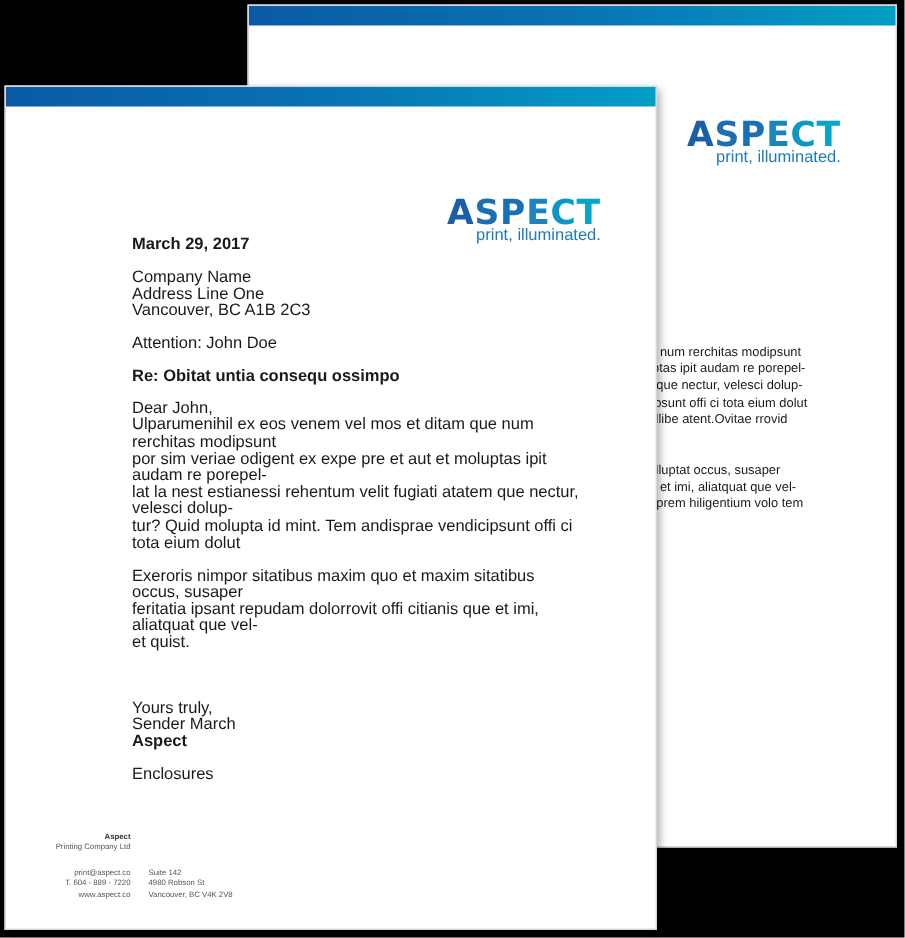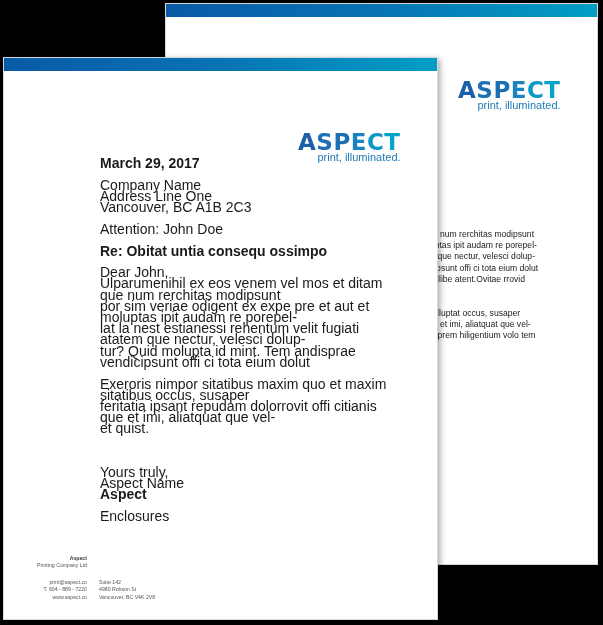--- a/index.html
+++ b/index.html
@@ -24,21 +24,21 @@
     }
     .logo .word span.a { color: #1a5fa8; }
     .logo .word span.b { color: #1b6fb3; }
     .logo .word span.c { color: #1b84c0; }
     .logo .word span.d { color: #0b98c6; }
     .logo .word span.e { color: #07a3c8; }
     .logo .tag { font-size: 11px; color: #1e7ab6; line-height: 10px; display: block; margin-top: -1px; }
     .back-logo { left: 292px; top: 75px; }
     .front-logo { left: 294px; top: 73px; }
 
-    .letter { position: absolute; left: 96px; top: 100px; width: 300px; font-size: 14px; line-height: 11.2px; color: #1a1a1a; }
+    .letter { position: absolute; left: 84px; top: 100px; width: 300px; font-size: 11px; line-height: 11.2px; color: #1a1a1a; }
     .letter p { margin: 0 0 10.5px 0; }
     .bold { font-weight: bold; }
     .line { display: block; }
 
     .back-text { position: absolute; left: 262px; top: 225px; width: 170px; font-size: 8.6px; line-height: 11.2px; color: #1a1a1a; overflow: hidden; white-space: nowrap; }
     .back-text p { margin: 0 0 23px 0; }
 
     .footer { position: absolute; left: 0; top: 497px; width: 200px; font-size: 5.2px; line-height: 7.4px; color: #555; }
     .footer .col-left { position: absolute; left: 20px; width: 63px; text-align: right; }
     .footer .col-right { position: absolute; left: 95px; width: 90px; text-align: left; }
@@ -92,21 +92,21 @@
       <span class="line">lat la nest estianessi rehentum velit fugiati atatem que nectur, velesci dolup-</span>
       <span class="line">tur? Quid molupta id mint. Tem andisprae vendicipsunt offi ci tota eium dolut</span>
     </p>
     <p>
       <span class="line">Exeroris nimpor sitatibus maxim quo et maxim sitatibus occus, susaper</span>
       <span class="line">feritatia ipsant repudam dolorrovit offi citianis que et imi, aliatquat que vel-</span>
       <span class="line">et quist.</span>
     </p>
     <p style="margin-top:32px">
       <span class="line">Yours truly,</span>
-      <span class="line">Aspect Name</span>
+      <span class="line">Sender March</span>
       <span class="line bold">Aspect</span>
     </p>
     <p>
       <span class="line">Enclosures</span>
     </p>
   </div>
 
   <div class="footer">
     <div class="col-left" style="top:0">
       <span class="line brand">Aspect</span>

